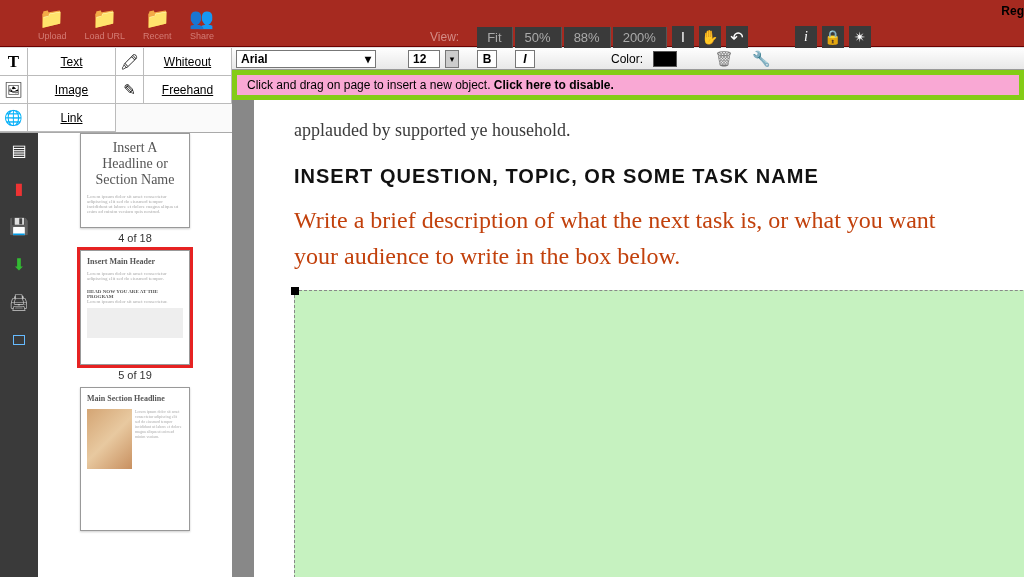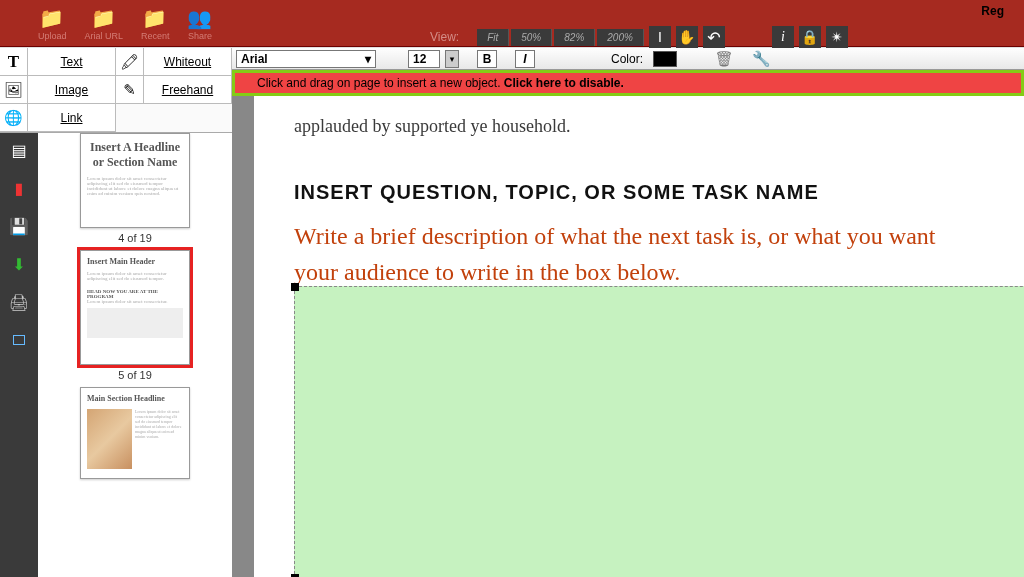--- a/index.html
+++ b/index.html
@@ -10,26 +10,26 @@
   .logo-icon { margin-right: 4px; }
   .logo-text { font-size: 22px; font-weight: bold; color: #fff; }
   .logo-text .thin { font-weight: 300; color: #fff; }
   
   .header-actions { display: flex; gap: 18px; margin-left: 30px; }
   .header-action { display: flex; flex-direction: column; align-items: center; color: #d47c75; font-size: 9px; cursor: pointer; }
   .header-action-icon { font-size: 20px; margin-bottom: 1px; }
   
   .view-bar { position: absolute; top: 26px; left: 430px; display: flex; align-items: center; gap: 2px; height: 22px; }
   .view-label { color: #d48c86; font-size: 12px; margin-right: 16px; }
-  .view-seg { background: #3a3a3a; color: #aaa; padding: 3px 10px; font-size: 10px; cursor: pointer; border-right: 1px solid #555; font-style: italic; }
+  .view-seg { background: #3a3a3a; color: #aaa; padding: 3px 10px; font-size: 13px; cursor: pointer; border-right: 1px solid #555; }
   .view-seg:last-of-type { border-right: none; }
   .view-tool { width: 22px; height: 22px; background: #3a3a3a; display: flex; align-items: center; justify-content: center; color: #fff; cursor: pointer; margin-left: 3px; font-size: 14px; }
   .view-tool.und { font-size: 16px; }
   
-  .register-link { position: absolute; top: 4px; right: 20px; color: #000; font-size: 12px; font-weight: bold; }
+  .register-link { position: absolute; top: 4px; right: 0; color: #000; font-size: 12px; font-weight: bold; }
 
   .body-row { display: flex; position: absolute; top: 48px; left: 0; right: 0; bottom: 0; }
 
   .left-panel { width: 232px; flex-shrink: 0; background: #fafafa; display: flex; flex-direction: column; }
   
   .tab-row { display: flex; height: 22px; border-bottom: 1px solid #aaa; background: #dedede; }
   .tab { flex: 1; border: 1px solid #999; border-bottom: none; text-align: center; font-size: 12px; padding-top: 3px; cursor: pointer; background: linear-gradient(#fdfdfd, #e3e3e3); font-weight: bold; }
   .tab.inactive { background: #d2d2d2; color: #333; }
 
   .tool-grid { display: grid; grid-template-columns: 1fr 1fr; border-bottom: 1px solid #aaa; }
@@ -55,60 +55,60 @@
   .font-select { width: 140px; height: 18px; border: 1px solid #777; font-size: 12px; font-weight: bold; padding: 0 4px; background: #fff; cursor: pointer; display: flex; align-items: center; justify-content: space-between;}
   .size-select { width: 32px; height: 18px; border: 1px solid #777; font-size: 12px; font-weight: bold; padding: 0 4px; background: #fff; cursor: pointer; display: flex; align-items:center; justify-content: space-between;}
   .dd-arrow { background: #ccc; width: 14px; height: 18px; display:inline-flex; align-items:center; justify-content:center; font-size:9px; border:1px solid #777; margin-left: -1px;}
   .fmt-btn { width: 20px; height: 18px; border: 1px solid #777; text-align: center; font-weight: bold; background: #fff; cursor: pointer; font-size:12px; line-height:16px;}
   .fmt-btn.italic { font-style: italic; }
   .color-label { margin-left: 70px; }
   .color-swatch { width: 24px; height: 16px; background: #000; border: 1px solid #555; margin-left: 4px;}
   .trash, .wrench { margin-left: 30px; color: #777; font-size: 15px; width: 22px; text-align:center; cursor:pointer;}
   .wrench { margin-left: 10px;}
   
-  .info-bar { background: #ef4444; border: 3px solid #84cc16; font-size: 12px; padding: 3px 22px; }
+  .info-bar { background: #f9a8d4; border: 5px solid #84cc16; font-size: 12px; padding: 3px 10px; }
   .info-bar b { font-weight: bold; }
 
   .doc-viewport { flex: 1; background: #888; overflow: hidden; position: relative; }
   .doc-page { background: #fff; margin: 0 auto; position: absolute; top: 0; left: 22px; right: 0; bottom: -40px; padding: 20px 60px 20px 40px; font-family: Georgia, 'Times New Roman', serif; color: #333; }
   .doc-h { font-weight: bold; letter-spacing: 1px; font-size: 20px; margin-bottom: 14px; color: #111; font-family: Arial, sans-serif;}
-  .doc-top { font-size: 18px; margin-bottom: 44px; color: #3a3a3a; }
+  .doc-top { font-size: 18px; margin-bottom: 24px; color: #3a3a3a; }
   .doc-desc { font-size: 24px; color: #c2410c; margin-bottom: 4px; line-height: 1.5;}
   .form-field-box { position: absolute; left: 40px; top: 190px; width: 894px; height: 293px; background: #c6f2c0; border: 1px dashed #888; }
   .handle { position: absolute; width: 8px; height: 8px; background: #000; }
   .handle.tl { top: -4px; left: -4px;}
   .handle.bl { bottom: -4px; left: -4px;}
 </style>
 </head>
 <body>
 
 <div class="header">
   <div class="header-actions">
     <div class="header-action">
       <span class="header-action-icon">📁</span>
       <span>Upload</span>
     </div>
     <div class="header-action">
       <span class="header-action-icon">📁</span>
-      <span>Arial URL</span>
+      <span>Load URL</span>
     </div>
     <div class="header-action">
       <span class="header-action-icon">📁</span>
       <span>Recent</span>
     </div>
     <div class="header-action">
       <span class="header-action-icon">👥</span>
       <span>Share</span>
     </div>
   </div>
   <div class="view-bar">
     <span class="view-label">View:</span>
     <div class="view-seg">Fit</div>
     <div class="view-seg">50%</div>
-    <div class="view-seg">82%</div>
+    <div class="view-seg">88%</div>
     <div class="view-seg">200%</div>
     <div class="view-tool">
         <span>I</span>
       </div>
     <div class="view-tool">
         <span>✋</span>
       </div>
     <div class="view-tool und">
         <span>↶</span>
       </div>
@@ -168,37 +168,37 @@
         <div class="side-tool">
             <span style="color:#ccc;">🖨</span>
           </div>
         <div class="side-tool">
             <span style="color:#6bf;border:1px solid #6bf;width:12px;height:10px;"></span>
           </div>
       </div>
       <div class="thumbs-scroll">
         <div class="thumb">
           <div class="thumb-page">
-              <div style="font-weight:bold;text-align:center;font-size:12px;">Insert A Headline or Section Name</div>
+              <div style="font-weight:normal;text-align:center;font-size:14px;">Insert A Headline or Section Name</div>
               <div style="font-size:5px;color:#aaa;margin-top:6px;">Lorem ipsum dolor sit amet consectetur adipiscing elit sed do eiusmod tempor incididunt ut labore et dolore magna aliqua ut enim ad minim veniam quis nostrud.</div>
             </div>
-          <div class="thumb-label">4 of 19</div>
+          <div class="thumb-label">4 of 18</div>
         </div>
         <div class="thumb selected">
           <div class="thumb-page" style="height:115px;">
               <div style="font-weight:bold;font-size:8px;">Insert Main Header</div>
               <div style="font-size:5px;color:#aaa;margin-top:5px;">Lorem ipsum dolor sit amet consectetur adipiscing elit sed do eiusmod tempor.</div>
               <div style="font-size:5px;font-weight:bold;margin-top:8px;">HEAD NOW YOU ARE AT THE PROGRAM</div>
               <div style="font-size:5px;color:#aaa;">Lorem ipsum dolor sit amet consectetur.</div>
               <div style="background:#eee;height:30px;margin-top:4px;"></div>
             </div>
           <div class="thumb-label">5 of 19</div>
         </div>
         <div class="thumb">
-          <div class="thumb-page" style="height:92px;">
+          <div class="thumb-page" style="height:144px;">
               <div style="font-weight:bold;font-size:8px;">Main Section Headline</div>
               <div style="display:flex;margin-top:6px;gap:3px;">
                 <div style="width:45px;height:60px;background:linear-gradient(135deg,#d4a574,#e8c9a0,#c89060);"></div>
                 <div style="flex:1;font-size:4px;color:#aaa;">Lorem ipsum dolor sit amet consectetur adipiscing elit sed do eiusmod tempor incididunt ut labore et dolore magna aliqua ut enim ad minim veniam.</div>
               </div>
             </div>
           <div class="thumb-label"></div>
         </div>
       </div>
     </div>

